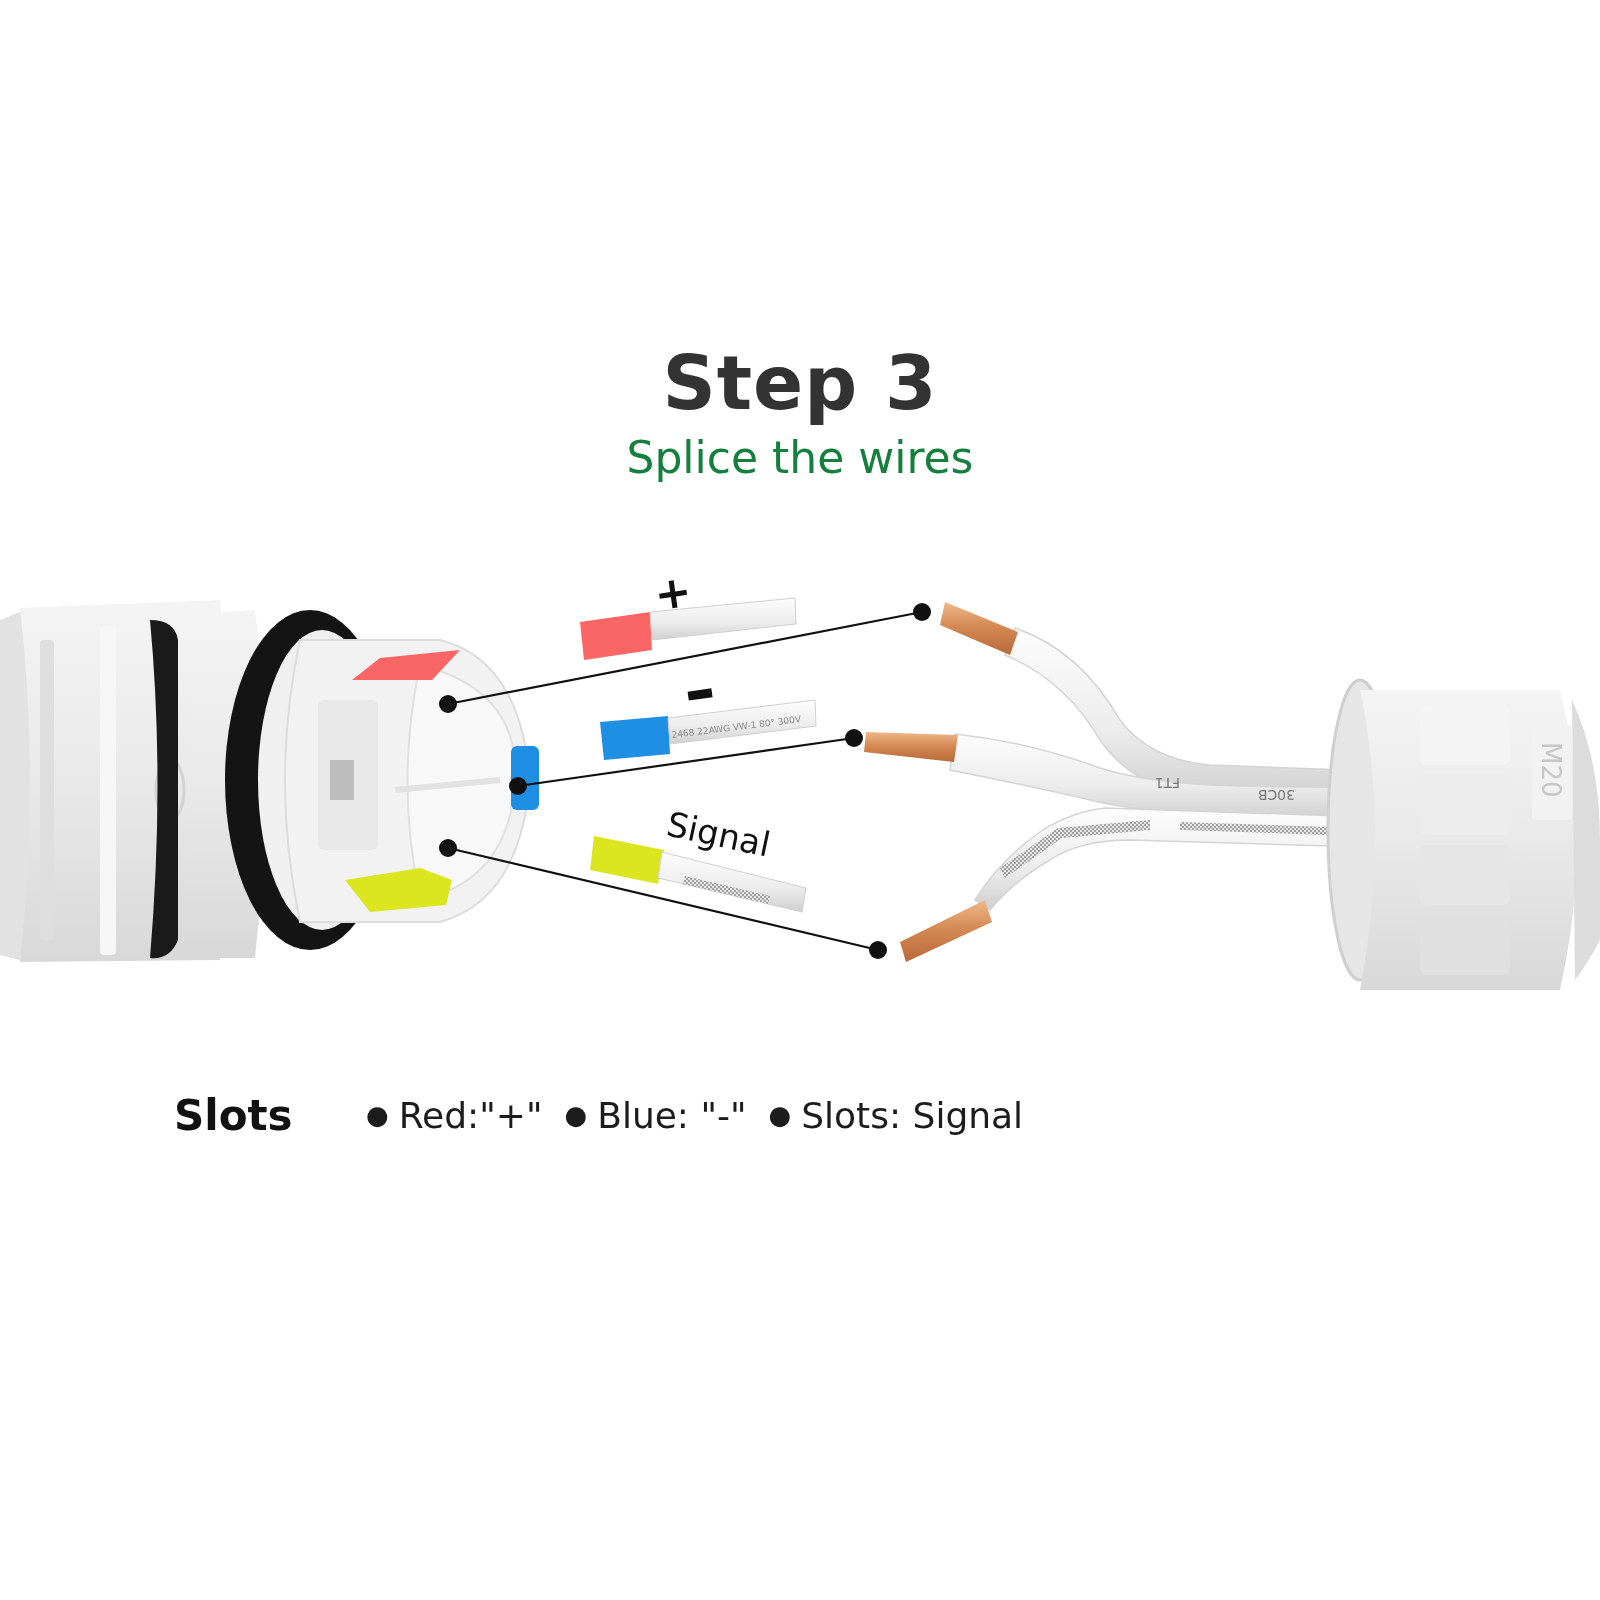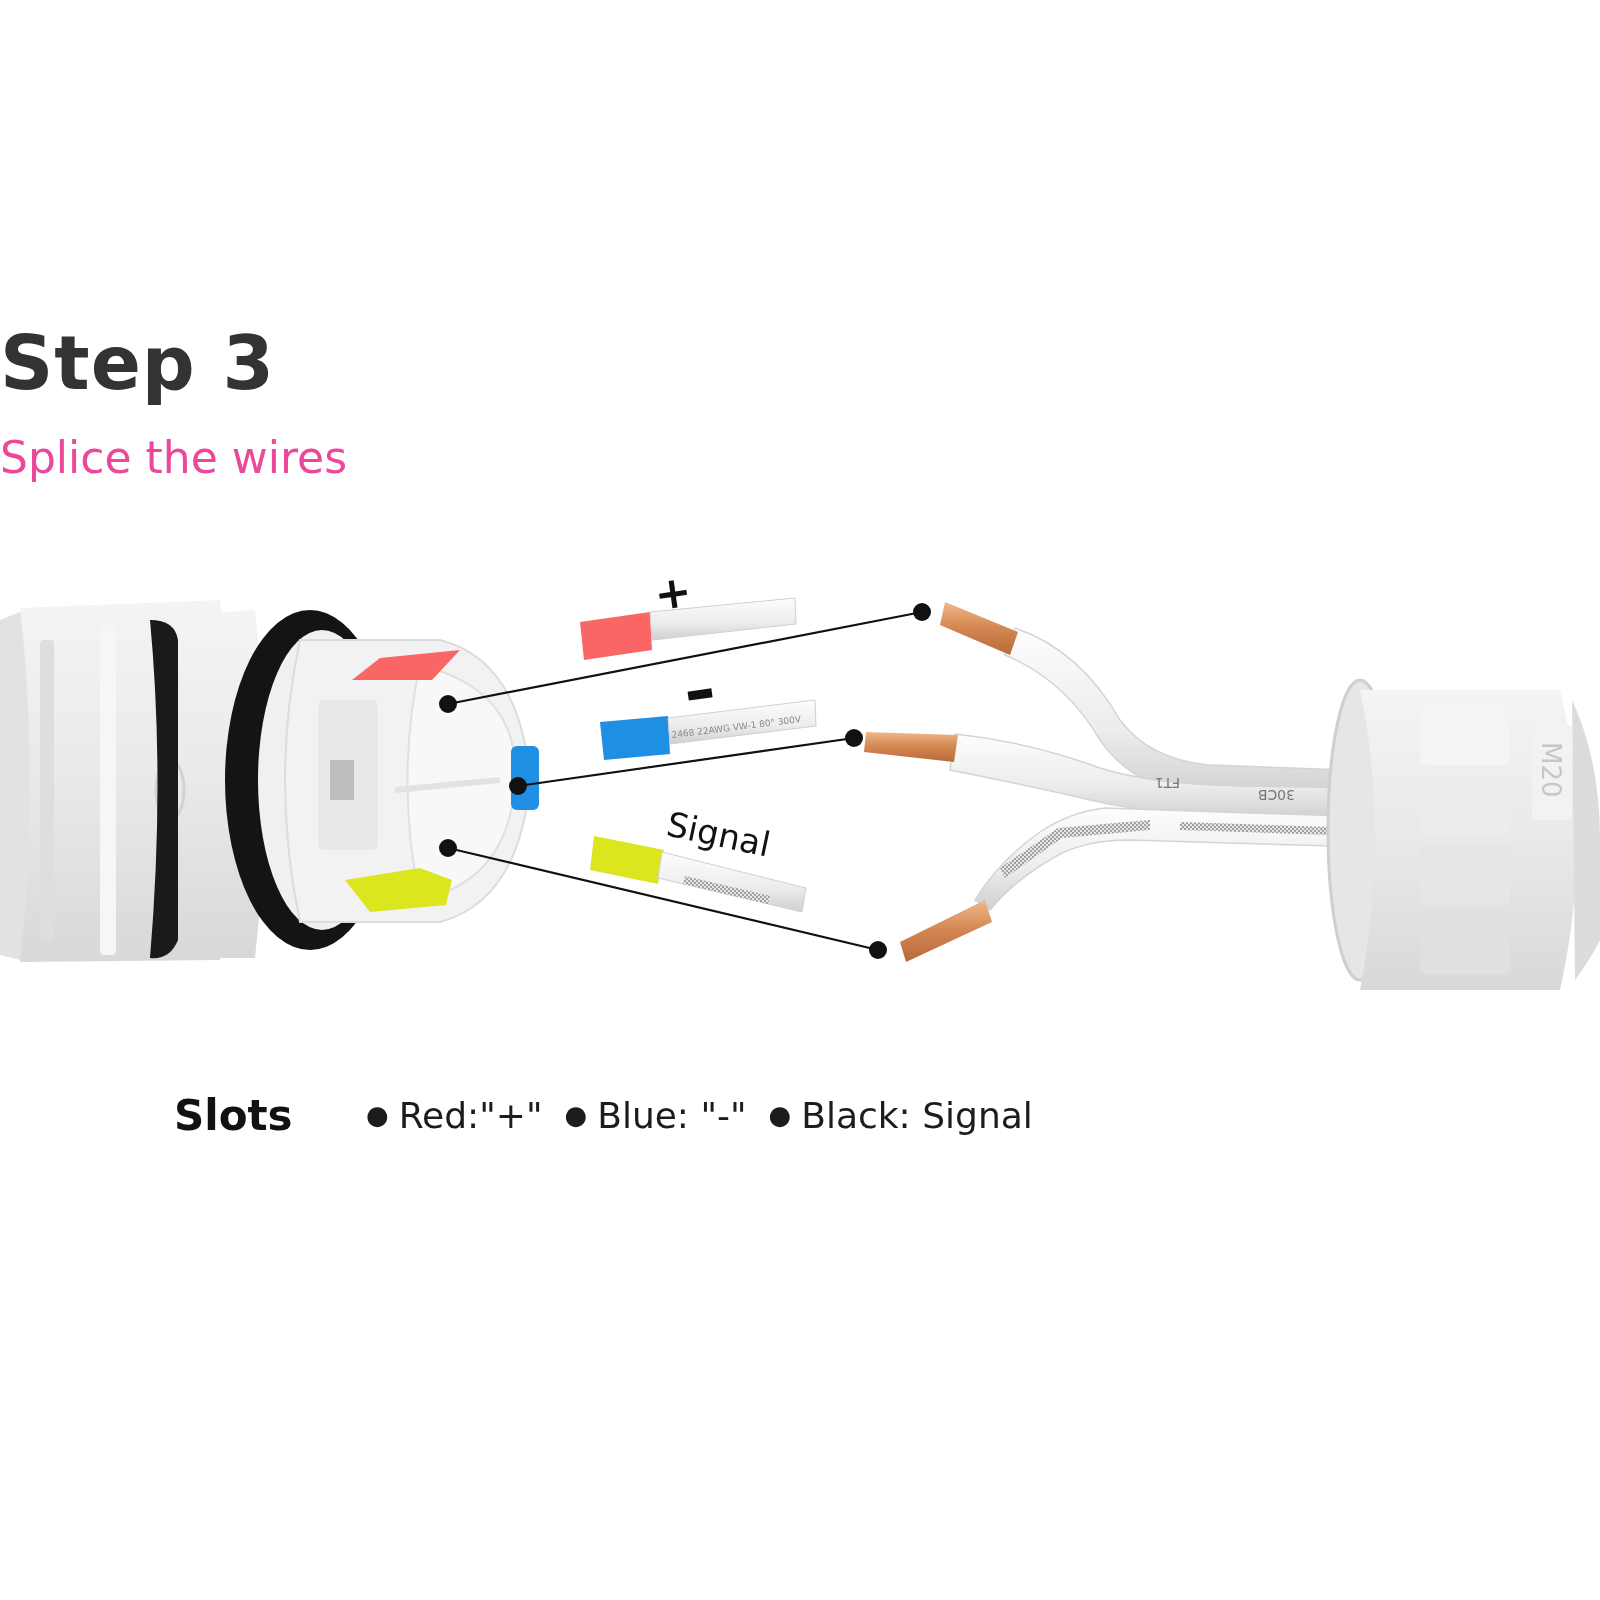--- a/index.html
+++ b/index.html
@@ -1,18 +1,18 @@
 <!DOCTYPE html>
 <html><head>
 <meta charset="utf-8">
 <style>
   html, body { margin:0; padding:0; background:#ffffff; }
   body { width:1600px; height:1600px; position:relative; overflow:hidden; font-family:"DejaVu Sans", sans-serif; color:#333333; }
-  .title { position:absolute; left:0; width:1600px; top:320px; text-align:left; font-size:74px; font-weight:bold; color:#333333; letter-spacing:1px; }
-  .subtitle { position:absolute; left:0; width:1600px; top:432px; font-size:44px; color:#ec4899; }
+  .title { position:absolute; left:0; width:1600px; top:340px; text-align:center; font-size:74px; font-weight:bold; color:#333333; letter-spacing:1px; }
+  .subtitle { position:absolute; left:0; width:1600px; top:432px; text-align:center; font-size:44px; color:#15803d; }
   svg.diagram { position:absolute; left:0; top:0; width:1600px; height:1600px; }
   .legend { position:absolute; left:150px; top:1080px; width:1350px;margin-left:24px; }
   .legend-row { display:flex; align-items:center; height:70px; }
   .legend-head { width:192px; font-size:42px; font-weight:bold; color:#111111; }
   .legend-item { font-size:36px; color:#1c1c1c; margin-right:22px; white-space:nowrap; }
   .legend-item .bullet { font-size:26px; margin-right:10px; position:relative; top:-4px; }
   .svg-label { font-family:"DejaVu Sans", sans-serif; }
 </style>
 </head>
 <body>
@@ -130,15 +130,15 @@
     <text class="svg-label" x="1542" y="742" font-size="26" fill="#c6c6c6" transform="rotate(90 1542 742)">M20</text>
     <path d="M1572,700 Q1600,760 1600,840 L1600,940 Q1590,960 1575,980 Z" fill="#dcdcdc"></path>
   </g>
 </svg>
 
 <div class="legend">
   <div class="legend-row">
     <div class="legend-head">Slots</div>
     <div class="legend-item"><span class="bullet">●</span><span>Red:"+"</span></div>
     <div class="legend-item"><span class="bullet">●</span><span>Blue: "-"</span></div>
-    <div class="legend-item"><span class="bullet">●</span><span>Black: Signal</span></div>
+    <div class="legend-item"><span class="bullet">●</span><span>Slots: Signal</span></div>
   </div>
 </div>
 
 </body></html>

